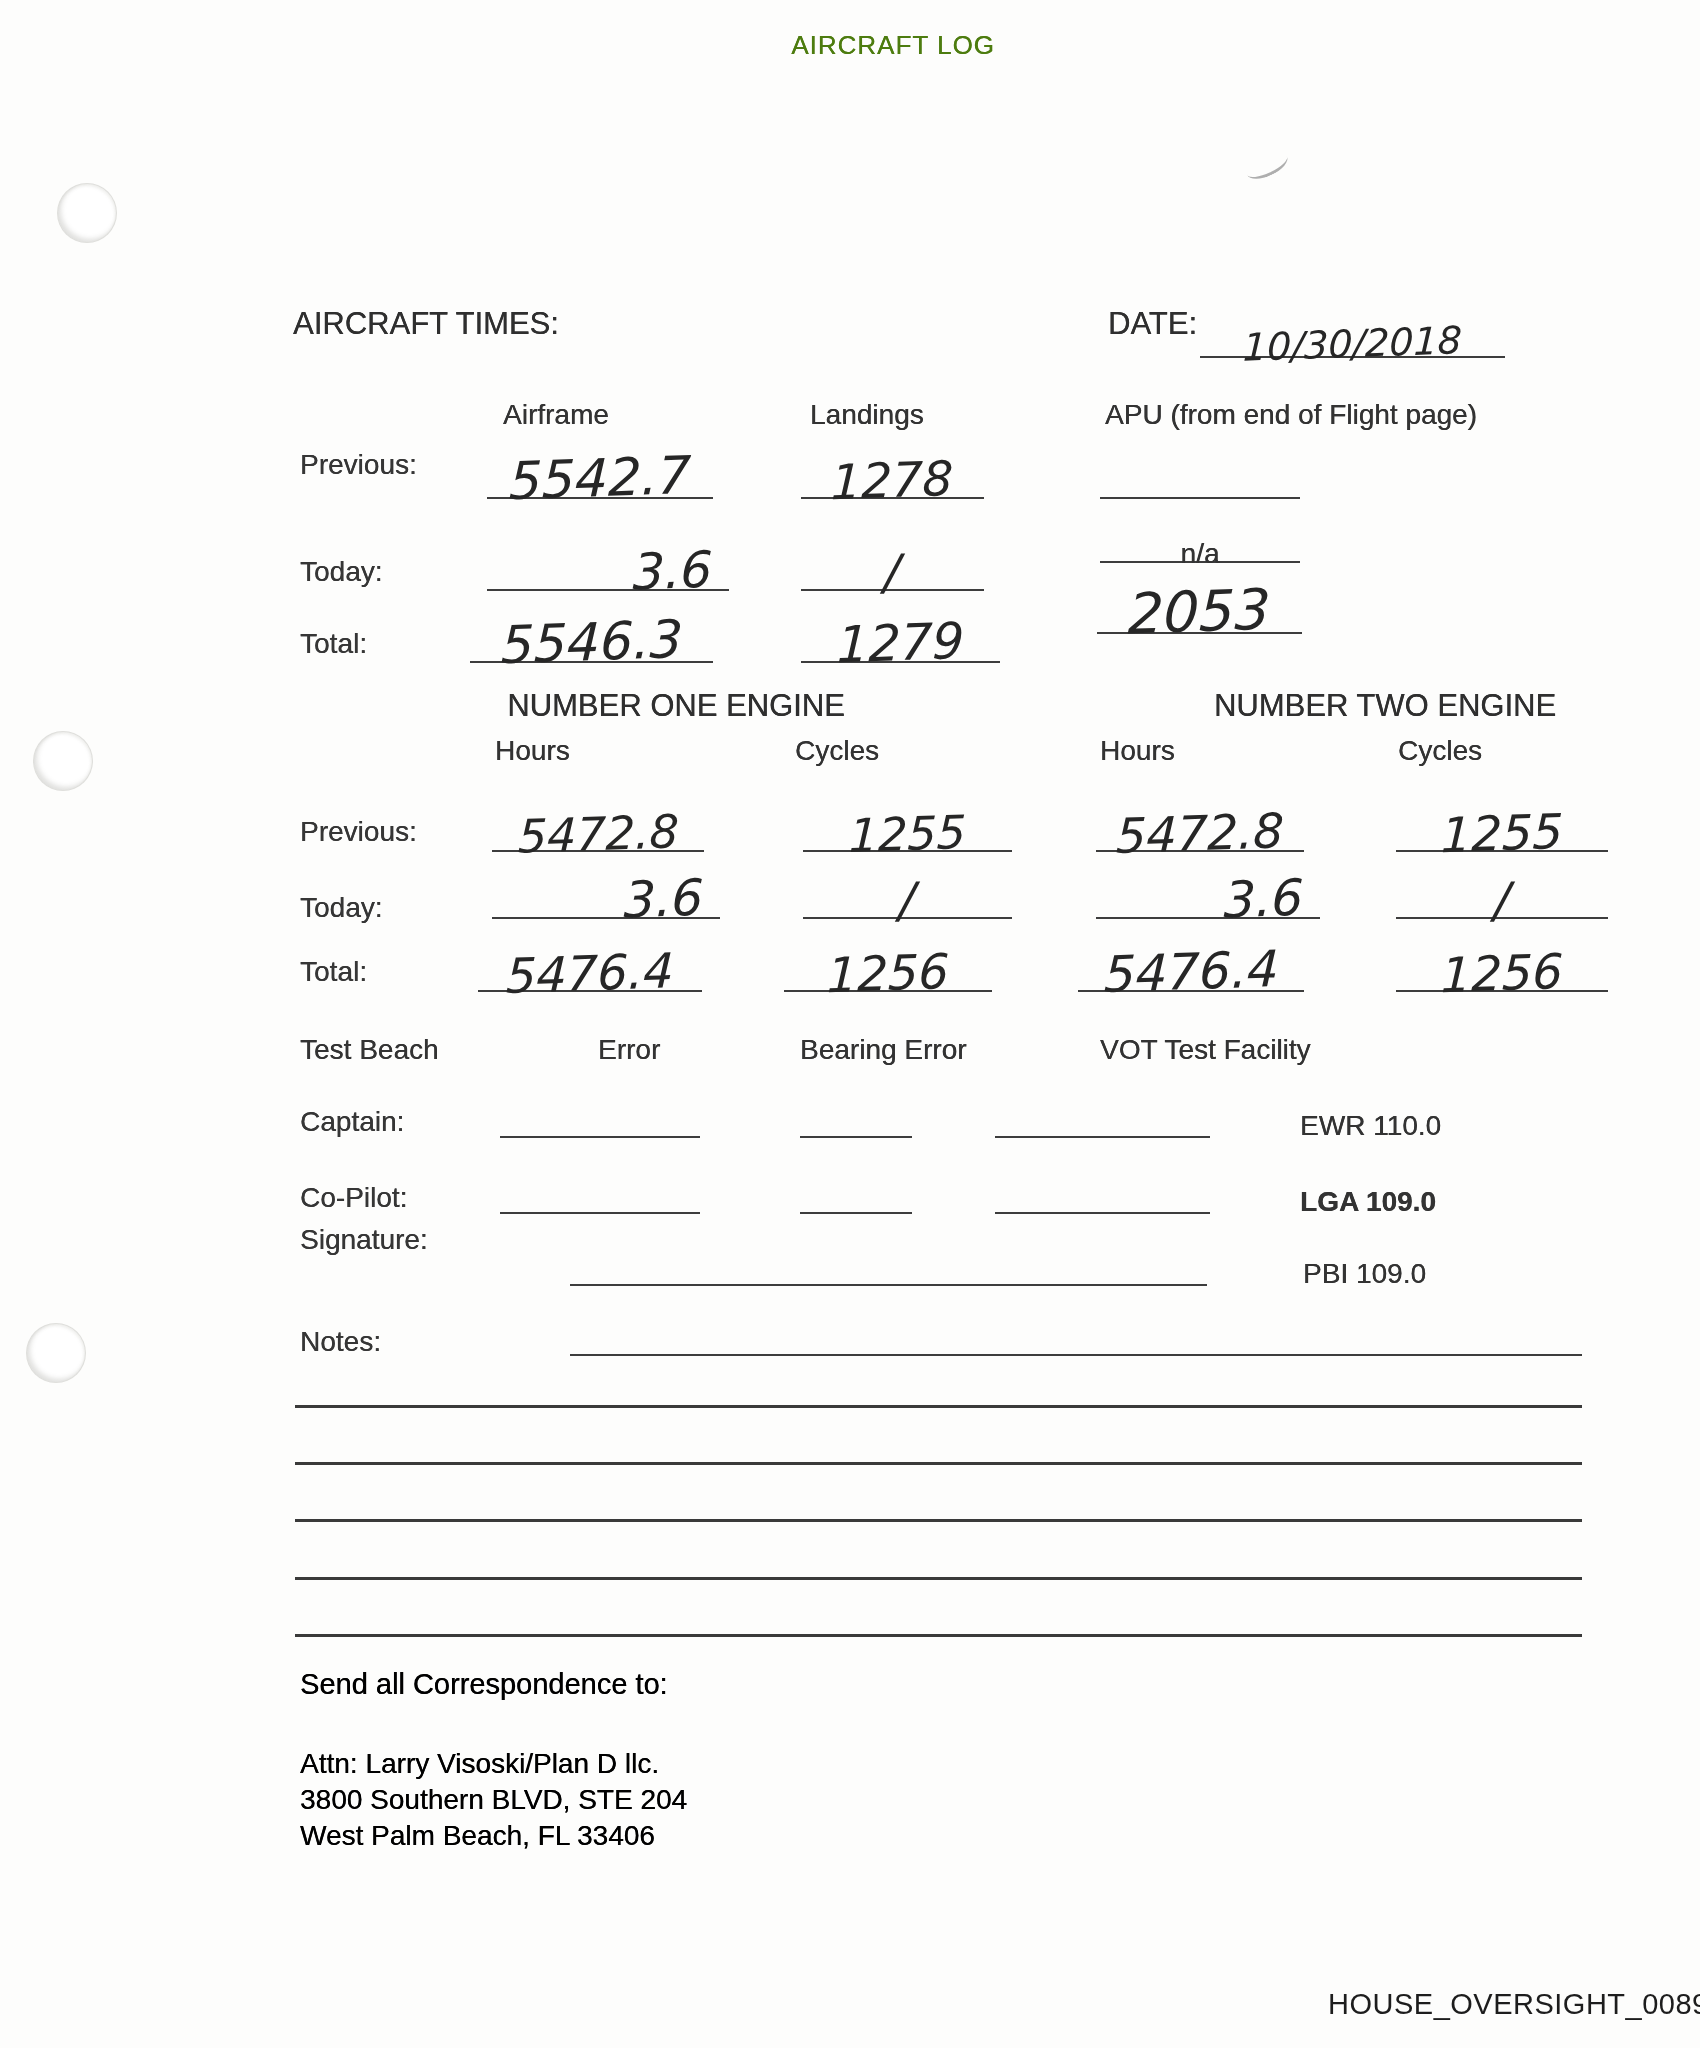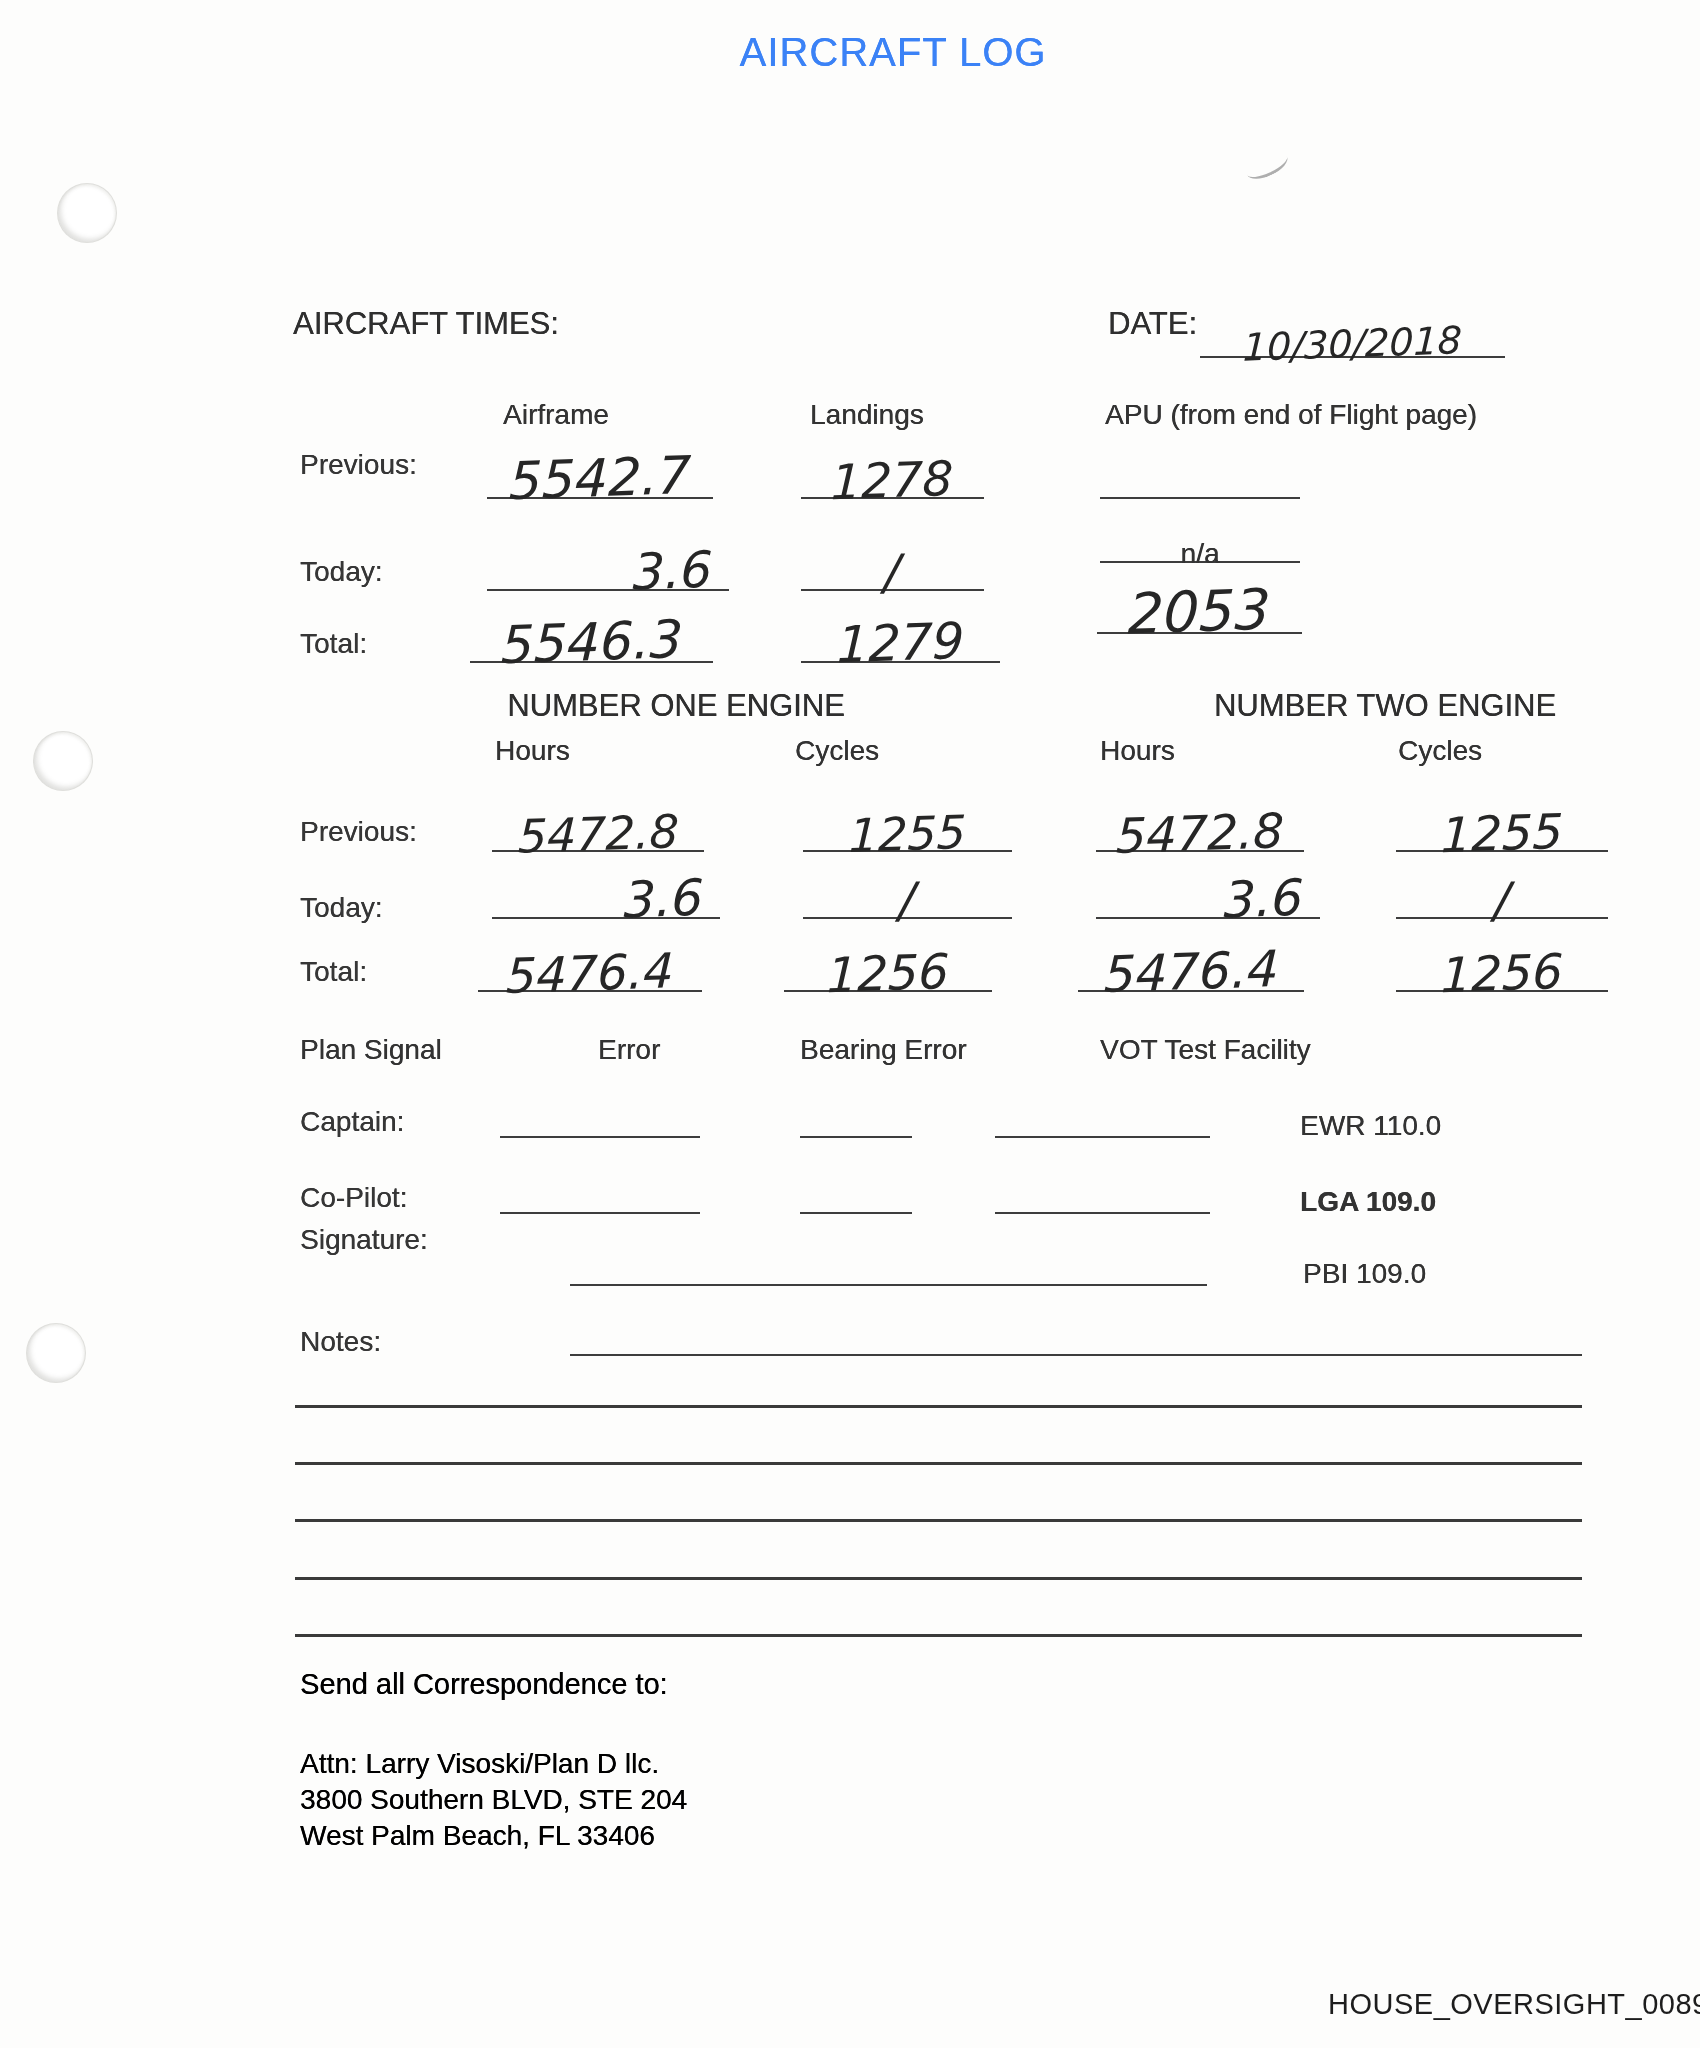--- a/index.html
+++ b/index.html
@@ -3,21 +3,21 @@
 <meta charset="utf-8">
 <style>
   html,body{margin:0;padding:0;background:#ffffff;}
   .page{
     position:relative;width:1700px;height:2048px;background:#fdfdfc;overflow:hidden;
     font-family:"Liberation Sans",sans-serif;color:#333;
   }
   .print{color:#333;text-shadow:0.3px 0 0 currentColor;}
   .abs{position:absolute;white-space:nowrap;}
   .ctr{transform:translateX(-50%);}
-  .t1{font-size:40px;letter-spacing:1px;color:#3b82f6;}
+  .t1{font-size:26px;letter-spacing:1px;color:#4d7c0f;}
   .t2{font-size:68px;color:#2b2b2b;}
   .t3{font-size:66px;color:#2b2b2b;}
   .sec{font-size:31px;color:#2f2f2f;}
   .hdr{font-size:28px;color:#333;}
   .lbl{font-size:28px;color:#363636;}
   .cell{
     position:absolute;border-bottom:2px solid #3d3d3d;
     display:flex;align-items:flex-end;justify-content:center;white-space:nowrap;
   }
   .cell .val{line-height:0.9;margin-bottom:-5px;}
@@ -138,21 +138,21 @@
   <div class="cell" style="left:784px;top:930px;width:208px;height:60px;">
     <span class="val hand" style="font-size:48px;">1256</span>
   </div>
   <div class="cell" style="left:1078px;top:930px;width:226px;height:60px;">
     <span class="val hand" style="font-size:50px;">5476.4</span>
   </div>
   <div class="cell" style="left:1396px;top:930px;width:212px;height:60px;">
     <span class="val hand" style="font-size:48px;">1256</span>
   </div>
 
-  <div class="abs print hdr" style="left:300px;top:1034px;">Plan Signal</div>
+  <div class="abs print hdr" style="left:300px;top:1034px;">Test Beach</div>
   <div class="abs print hdr" style="left:598px;top:1034px;">Error</div>
   <div class="abs print hdr" style="left:800px;top:1034px;">Bearing Error</div>
   <div class="abs print hdr" style="left:1100px;top:1034px;">VOT Test Facility</div>
 
   <div class="abs print lbl" style="left:300px;top:1106px;">Captain:</div>
   <div class="cell" style="left:500px;top:1090px;width:200px;height:46px;"></div>
   <div class="cell" style="left:800px;top:1090px;width:112px;height:46px;"></div>
   <div class="cell" style="left:995px;top:1090px;width:215px;height:46px;"></div>
   <div class="abs print vot" style="left:1300px;top:1110px;">EWR 110.0</div>
 

